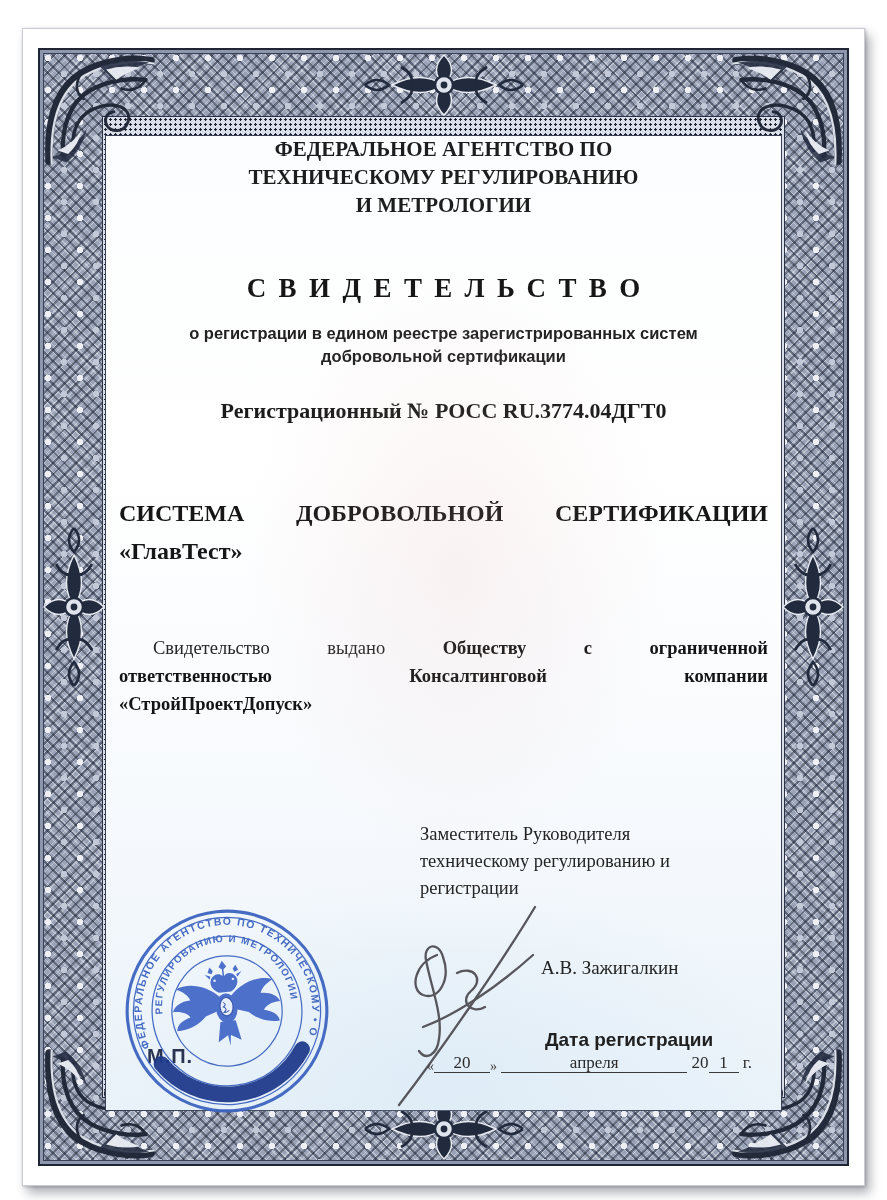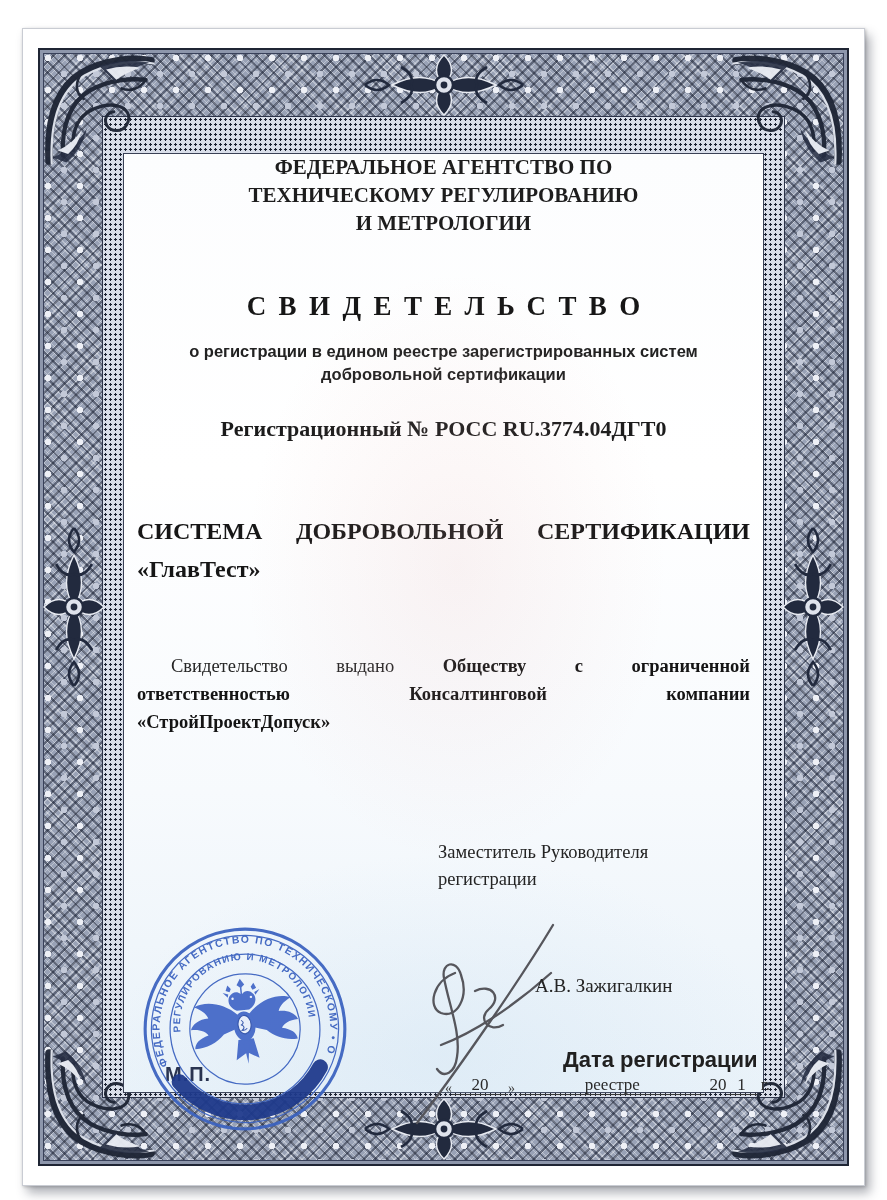--- a/index.html
+++ b/index.html
@@ -38,21 +38,21 @@
   .corner.br{bottom:4px;right:4px;transform:scale(-1,-1);}
   .medal-h{position:absolute;width:170px;height:64px;left:50%;transform:translateX(-50%);}
   .medal-h.top{top:3px;}
   .medal-h.bottom{bottom:3px;transform:translateX(-50%) rotate(180deg);}
   .medal-v{position:absolute;width:170px;height:64px;top:50%;margin-top:-32px;}
   .medal-v.left{left:-51px;transform:rotate(90deg);}
   .medal-v.right{right:-51px;transform:rotate(-90deg);}
   .corner svg,.medal-h svg,.medal-v svg{width:100%;height:100%;display:block;}
   
   .dotted{
-    width:100%;height:100%;box-sizing:border-box;padding:20px;
+    width:100%;height:100%;box-sizing:border-box;padding:2px;
     border:1px solid #2b3248;
     background-color:#d9dee9;
     background-image:radial-gradient(circle 1.2px at 2.5px 2.5px,#1a2030 97%,rgba(0,0,0,0));
     background-size:5px 5px;
   }
   .content{
     position:relative;width:100%;height:100%;box-sizing:border-box;
     background:linear-gradient(180deg,#fcfdfe 0%,#ffffff 34%,#f7fafd 68%,#e9f2f9 100%);
     box-shadow:inset 0 0 0 1px #3a4156;
     padding:0 14px;overflow:visible;
@@ -66,24 +66,24 @@
   .agency{margin-top:16px;text-align:center;font-weight:bold;font-size:21px;line-height:28px;color:#1d1d1d;}
   .doc-title{margin-top:54px;text-align:center;font-weight:bold;font-size:27px;letter-spacing:.46em;text-indent:.46em;color:#161616;}
   .subtitle{margin-top:18px;text-align:center;font-family:"Liberation Sans","DejaVu Sans",sans-serif;font-weight:bold;font-size:16.5px;line-height:23px;color:#222;}
   .regline{margin-top:30px;text-align:center;font-weight:bold;font-size:22px;color:#1b1b1b;}
   .system{margin-top:70px;font-weight:bold;font-size:24px;line-height:38px;color:#161616;}
   .just-last{text-align:justify;text-align-last:justify;}
   .issued{margin-top:64px;font-size:18.5px;line-height:28px;}
   .issued .ind{text-indent:34px;}
   .issued b{color:#141414;}
   .signatory{position:absolute;left:315px;top:686px;width:310px;font-size:18.5px;line-height:27px;color:#242424;}
-  .sig-name{position:absolute;left:412px;top:822px;font-size:19px;color:#242424;}
+  .sig-name{position:absolute;left:436px;top:822px;font-size:19px;color:#242424;}
   .signature{position:absolute;left:278px;top:758px;width:175px;height:230px;pointer-events:none;}
   .datebox{position:absolute;left:322px;top:894px;width:316px;}
-  .date-label{font-family:"Liberation Sans","DejaVu Sans",sans-serif;font-weight:bold;font-size:22px;color:#202020;padding-left:118px;}
+  .date-label{font-family:"Liberation Sans","DejaVu Sans",sans-serif;font-weight:bold;font-size:19px;color:#202020;padding-left:118px;}
   .date-row{margin-top:2px;font-size:17px;color:#2a2a2a;white-space:nowrap;}
   .slot{display:inline-block;border-bottom:1.3px solid #3a3a3a;text-align:center;line-height:18px;}
   .slot.day{width:56px;}
   .slot.month{width:186px;}
   .slot.year{width:30px;}
   .q{font-size:14px;position:relative;top:3px;color:#444;}
   .stamp{position:absolute;left:18px;top:772px;width:208px;height:208px;transform:rotate(-6deg);opacity:.94;}
   .stamp svg{width:100%;height:100%;display:block;}
   .mp{position:absolute;left:42px;top:910px;font-family:"Liberation Sans","DejaVu Sans",sans-serif;font-weight:bold;font-size:20px;color:#2a3450;letter-spacing:1px;}
 </style>
@@ -200,39 +200,40 @@
         </div>
 
         <div class="issued">
           <div class="just-last ind"><span>Свидетельство выдано</span> <b>Обществу с ограниченной</b></div>
           <div class="just-last"><b>ответственностью Консалтинговой компании</b></div>
           <div><b>«СтройПроектДопуск»</b></div>
         </div>
 
         <div class="signatory">
           <div>Заместитель Руководителя</div>
+          <div>техническому регулированию и</div>
           <div>регистрации</div>
         </div>
 
         <svg class="signature" viewBox="0 0 175 230">
           <g fill="none" stroke="#56565c" stroke-width="2.3" stroke-linecap="round">
             <path d="M152,14 C122,64 62,152 16,212"></path>
             <path d="M54,62 C32,70 26,96 40,102 C56,108 68,86 60,64 C55,47 40,52 43,67 C48,94 60,122 56,146 C54,162 43,168 36,158"></path>
             <path d="M74,80 C90,72 102,86 88,98 C76,108 88,122 102,114"></path>
             <path d="M40,134 C72,122 112,96 150,62"></path>
           </g>
         </svg>
 
         <div class="sig-name">А.В. Зажигалкин</div>
 
         <div class="datebox">
           <div class="date-label">Дата регистрации</div>
           <div class="date-row">
             <span class="q">«</span><span class="slot day">20</span><span class="q">»</span>
-            <span class="slot month">реестре</span>
+            <span class="slot month">апреля</span>
             <span>20</span><span class="slot year">1</span>
             <span>г.</span>
           </div>
         </div>
 
         <div class="mp">М.П.</div>
 
         <div class="stamp">
           <svg viewBox="0 0 200 200">
             <defs>

